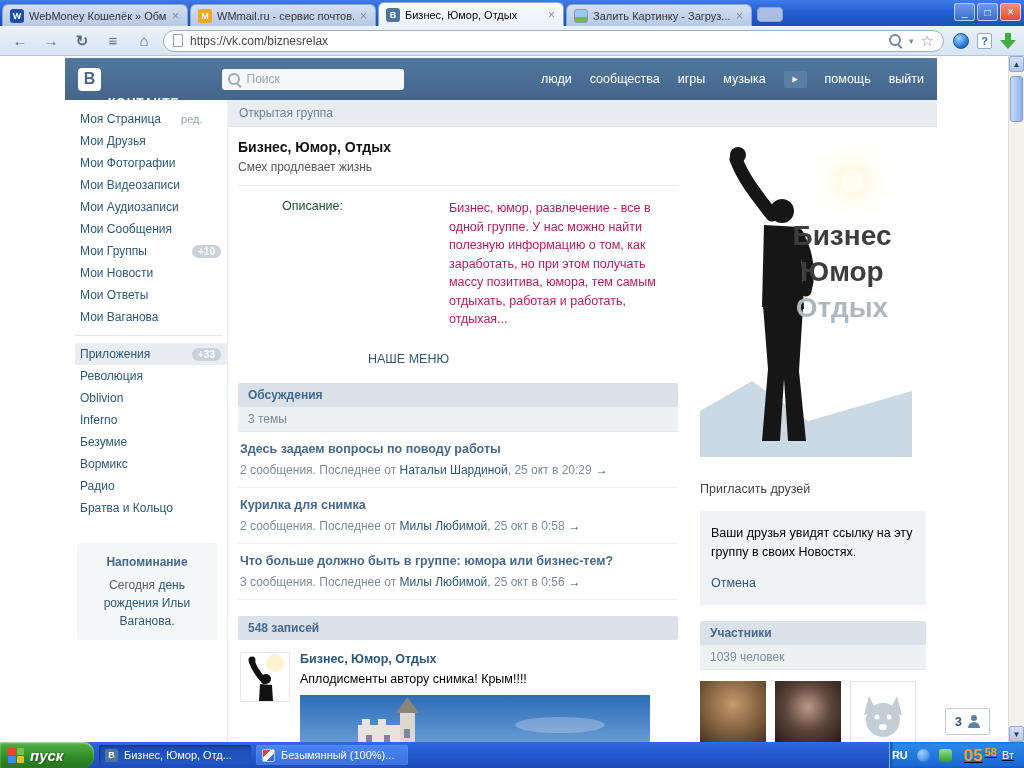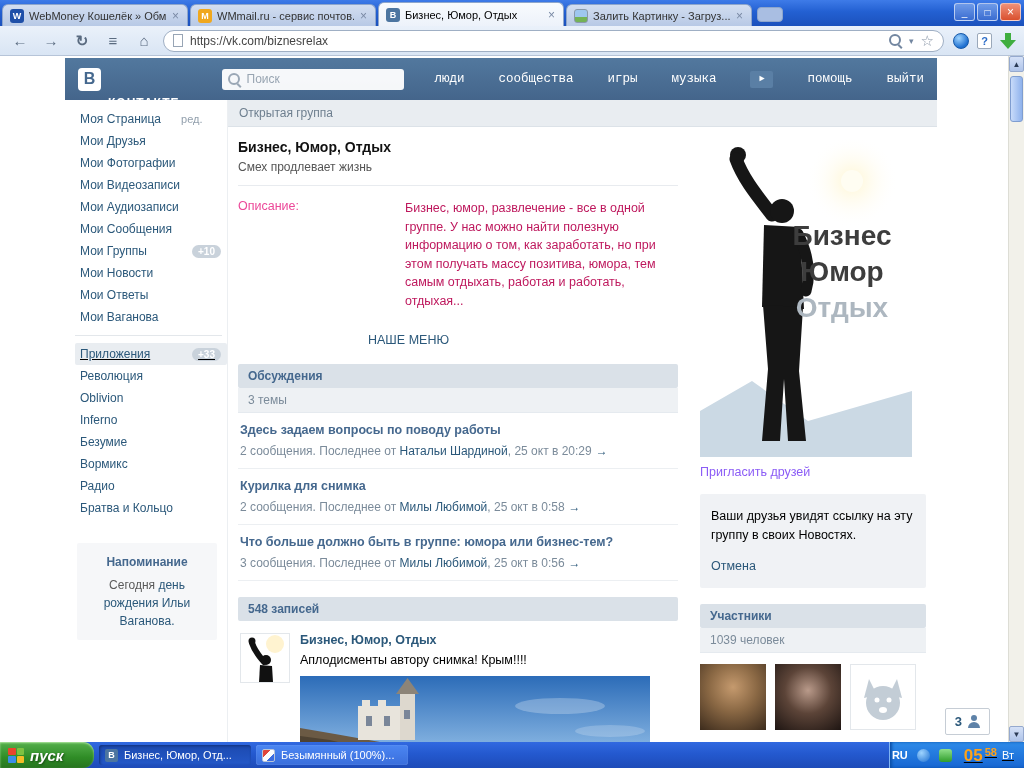--- a/index.html
+++ b/index.html
@@ -49,51 +49,51 @@
   
   .vk-header { height:42px; background:linear-gradient(#52789E,#44658B); display:flex; align-items:center; padding:0 13px; }
   .vk-logo { display:flex; align-items:center; gap:7px; cursor:pointer; }
   .vk-logo-badge { width:23px; height:23px; background:#fff; border-radius:4px; color:#45688E; font-weight:bold; font-size:16px; display:flex; align-items:center; justify-content:center; }
   .vk-logo-text { color:#fff; font-weight:bold; font-size:12px; letter-spacing:1px;margin-top:48px; }
   .vk-search { width:182px; height:21px; margin-left:42px; background:rgba(255,255,255,0.95); border-radius:3px; display:flex; align-items:center; padding:0 6px; gap:6px; }
   .vk-search .mag::before { border-color:#9AA7B5; }
   .vk-search .mag::after { background:#9AA7B5; }
   .vk-search input { border:none; outline:none; flex:1; font-size:12px; color:#333; background:transparent; font-family:"Liberation Sans",sans-serif; }
   .vk-search input::placeholder { color:#98A5B2; }
-  .vk-nav { margin-left:auto; display:flex; align-items:center; gap:34px;font-family:Liberation Mono, monospace; }
+  .vk-nav { margin-left:auto; display:flex; align-items:center; gap:18px; }
   .vk-nav .nav-link { color:#fff; font-size:12.5px; cursor:pointer; white-space:nowrap; }
   .nav-more { width:23px; height:17px; background:#5A7FA5; border-radius:2px; display:flex; align-items:center; justify-content:center; color:#fff; font-size:9px; cursor:pointer; }
 
   
   .vk-body { display:flex; align-items:flex-start; }
   .vk-sidebar { width:162px; flex:none; padding:8px 0 0 10px; font-size:12px; }
   .sb-item { padding:4px 6px 4px 5px; display:flex; align-items:center; gap:20px; border-radius:2px; cursor:pointer; }
   .sb-link { color:#2B587A; }
   .sb-extra { color:#93A0AD; font-size:11px; }
   .sb-extra:empty { display:none; }
   .sb-badge { margin-left:auto; background:#C9D2DB; color:#fff; font-size:10px; font-weight:bold; padding:1px 6px; border-radius:8px; }
   .sb-badge:empty { display:none; }
-  .sb-item.apps { background:#E9EDF1;text-decoration:underline; }
+  .sb-item.apps { background:#E9EDF1; }
   .sb-divider { border-top:1px solid #E3E7EB; margin:7px 5px 7px 0; }
   .reminder { margin:24px 10px 0 2px; background:#F6F7F9; border-radius:2px; padding:10px 6px; text-align:center; line-height:1.5; }
   .reminder-title { color:#45688E; font-weight:bold; margin-bottom:5px; font-size:12px; }
   .reminder-text { font-size:12px; color:#5A5A5A; }
   .reminder-text a { color:#2B587A; cursor:pointer; }
 
   .vk-content { flex:1; border-left:1px solid #ECEFF2; min-height:640px; }
   .page-type-bar { background:#E9EDF1; color:#6E7F8F; font-size:12px; padding:6px 11px; border-bottom:1px solid #DCE2E8; }
   .cols { display:flex; align-items:flex-start; }
   .col-main { width:460px; padding:12px 10px 0 10px; flex:none; }
   .col-right { width:248px; padding:12px 10px 0 12px; flex:none; }
 
   .group-head { border-bottom:1px solid #E8EBEF; padding-bottom:11px; }
   .group-title { font-size:14px; font-weight:bold; color:#111; }
   .group-sub { font-size:12px; color:#555; margin-top:5px; }
   .desc-row { display:flex; padding:13px 0 4px; font-size:12.5px; }
-  .desc-label { width:130px; color:#ec4899; flex:none; }
+  .desc-label { width:130px; color:#14532d; flex:none;margin-left:44px; }
   .desc-value { color:#be185d; line-height:1.48;margin-left:37px; }
   .menu-row { padding:16px 0 16px 130px; }
   .menu-row a { color:#2B587A; font-size:12.5px; cursor:pointer; }
 
   .sect-header { background:#DAE1E8; color:#45688E; font-weight:bold; font-size:12px; padding:5px 10px; border-radius:2px; cursor:pointer; }
   .sect-sub { background:#EEF1F4; color:#7B8B9A; font-size:12px; padding:5px 10px; border-bottom:1px solid #E5EAEF; }
   .topic { padding:10px 2px; border-bottom:1px solid #ECEFF2; }
   .topic-title { color:#45688E; font-weight:bold; font-size:12.5px; cursor:pointer; }
   .topic-meta { margin-top:7px; font-size:12px; color:#7B8B9A; }
   .topic-meta a { color:#2B587A; cursor:pointer; }
@@ -101,21 +101,21 @@
   .wall-header { margin-top:16px; }
 
   .post { display:flex; gap:10px; padding:12px 2px 0; }
   .post-avatar { width:50px; height:50px; flex:none; border:1px solid #E3E7EB; cursor:pointer; }
   .post-author { color:#2B587A; font-weight:bold; font-size:12.5px; cursor:pointer; }
   .post-text { color:#000; font-size:12.5px; margin-top:6px; }
   .post-image { margin-top:9px; width:350px; height:90px; cursor:pointer; }
   .post-image svg, .post-avatar svg, .poster svg { display:block; }
 
   .poster { width:212px; height:318px; cursor:pointer; }
-  .invite-link { display:block; margin:8px 0 15px; color:#8b5cf6; font-size:12.5px; cursor:pointer; }
+  .invite-link { display:block; margin:25px 0 15px; color:#404040; font-size:12.5px; cursor:pointer; }
   .notice { background:#F0F2F5; border-radius:2px; padding:13px 11px; font-size:12.5px; color:#000; line-height:1.5; }
   .notice a { display:inline-block; margin-top:12px; color:#2B587A; cursor:pointer; }
   .members-header { margin-top:16px; }
   .members-row { display:flex; gap:9px; padding-top:11px; }
   .member-avatar { width:66px; height:66px; flex:none; cursor:pointer; }
   .mav-1 { background:radial-gradient(circle at 50% 35%, #C59A6E 0%, #8A6844 45%, #3C2B1C 100%); }
   .mav-2 { background:radial-gradient(circle at 50% 40%, #B99A8A 0%, #5C4438 45%, #1E1512 100%); }
   .mav-dog { background:#fff; border:1px solid #E3E7EB; }
 
   .online-widget { position:absolute; right:34px; bottom:7px; background:#fff; border:1px solid #C6CDD5; border-radius:2px; padding:5px 9px; display:flex; align-items:center; gap:6px; cursor:pointer; }

